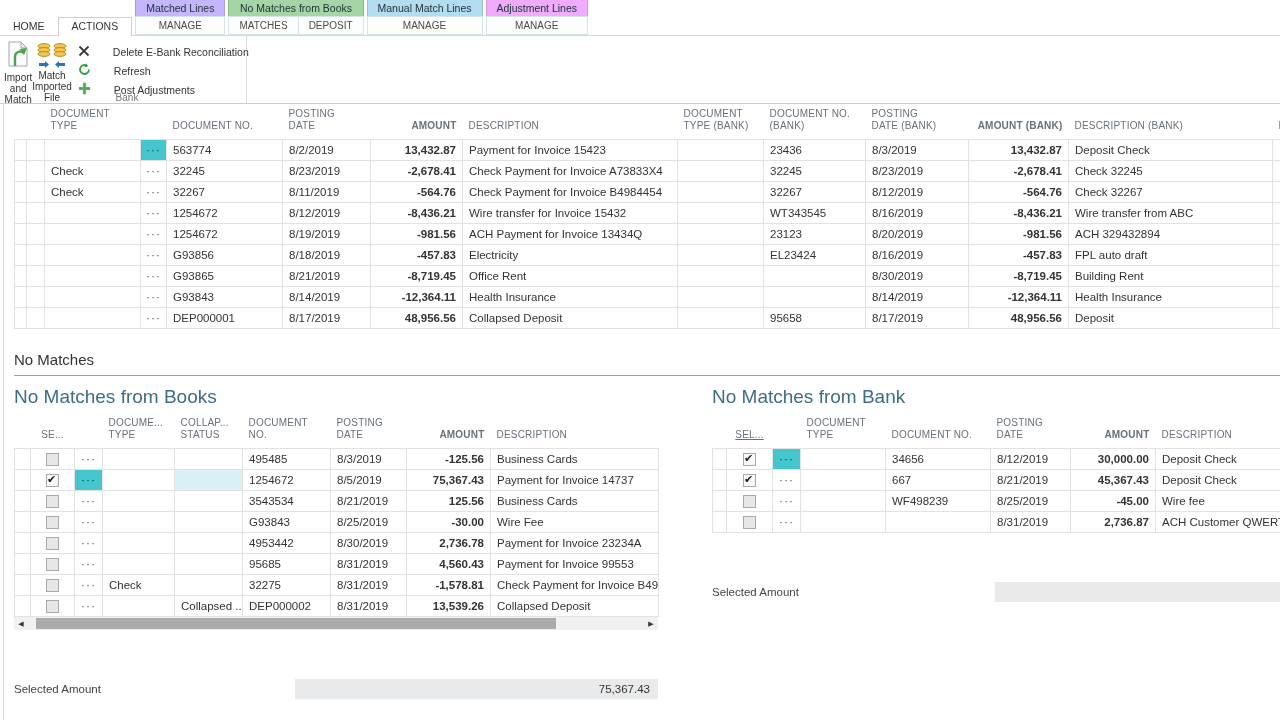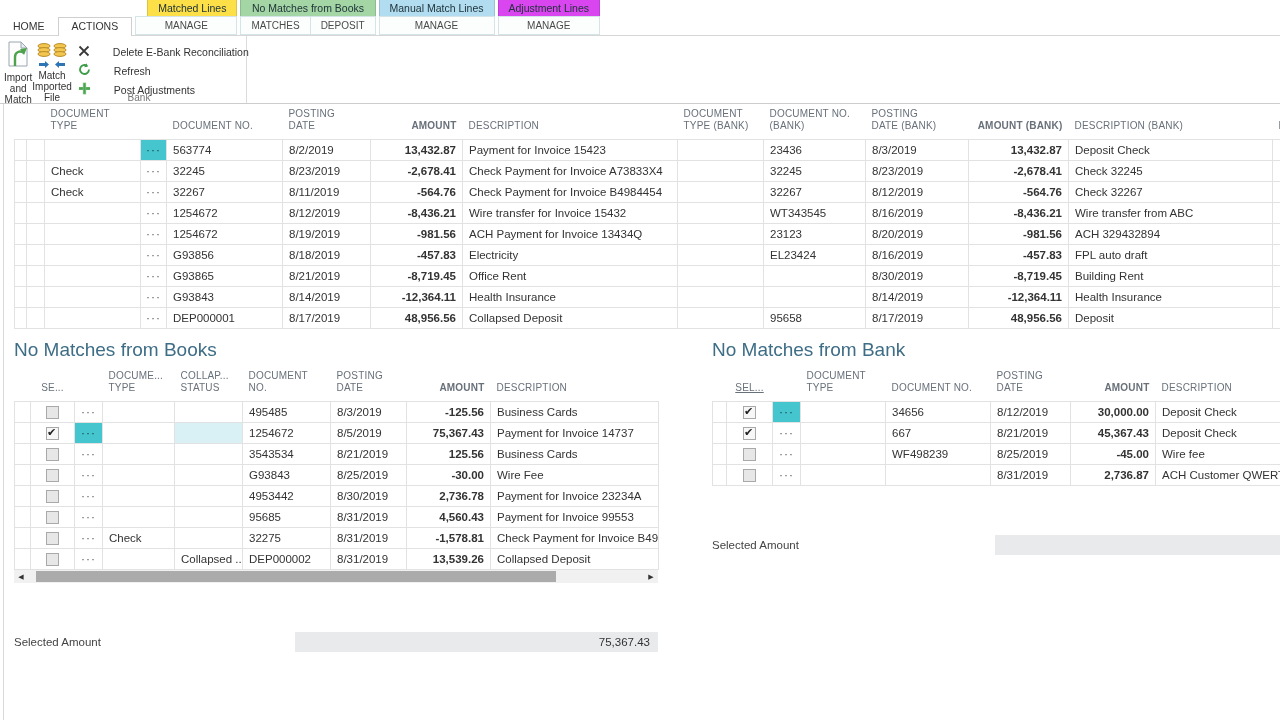--- a/index.html
+++ b/index.html
@@ -15,21 +15,21 @@
                     padding:0 10px;border:1px solid rgba(0,0,0,.12);border-bottom:none;}
   .tab-cells{display:flex;}
   .sub-tab{flex:1;height:17px;line-height:17px;text-align:center;font-size:10px;color:#4a4a4a;
            background:#fcfdfd;border:1px solid #d5e4e6;padding:0 10px;white-space:nowrap;}
   .sub-tab + .sub-tab{border-left:none;}
   
   .ribbon-panel{height:67px;border-top:1px solid #d6d6d6;border-bottom:1px solid #cccccc;
                 display:flex;background:#fff;}
   .ribbon-group{width:247px;height:100%;border-right:1px solid #dcdcdc;position:relative;
                 display:flex;box-sizing:border-box;padding:3px 0 0 4px;}
-  .group-label{position:absolute;bottom:0;left:16px;width:100%;text-align:center;font-size:10px;color:#777;}
+  .group-label{position:absolute;bottom:0;left:4px;width:100%;text-align:center;font-size:10px;color:#777;}
   .big-btn{width:56px;display:flex;flex-direction:column;align-items:center;text-align:center;
            font-size:10px;line-height:11px;color:#333;padding-top:1px;cursor:default;}
   .big-btn .ic{height:33px;display:flex;align-items:center;justify-content:center;}
   .menu-col{display:flex;flex-direction:column;padding-top:3px;margin-left:6px;}
   .menu-btn{display:flex;align-items:center;height:19px;font-size:10.5px;color:#333;gap:23px;cursor:default;white-space:nowrap;}
   
   .content{margin-left:3px;border-left:1px solid #d9d9d9;padding-left:10px;height:616px;
            box-sizing:border-box;overflow:hidden;}
   .page-title{margin:15px 0 0 2px;font-size:12px;font-weight:700;color:#1c3d52;letter-spacing:.4px;}
   .main-grid-wrap{overflow:hidden;width:1266px;margin-top:4px;}
@@ -66,40 +66,40 @@
          line-height:20px;padding:0 8px;box-sizing:border-box;color:#333;}
 </style>
 </head>
 <body>
 
 <div class="tab-strip">
   <div class="main-tab">HOME</div>
   <div class="main-tab active">ACTIONS</div>
   <div id="tab-groups" style="display:flex;align-items:flex-end;">
       <div class="tab-group">
-        <div class="tab-group-header" style="background: #fde047; margin-left: 12px;">Matched Lines</div>
+        <div class="tab-group-header" style="background: #c4b5fd;">Matched Lines</div>
         <div class="tab-cells">
           <div class="sub-tab">MANAGE</div>
         </div>
       </div>
       <div class="tab-group">
         <div class="tab-group-header" style="background: rgb(164, 213, 164);">No Matches from Books</div>
         <div class="tab-cells">
           <div class="sub-tab">MATCHES</div>
           <div class="sub-tab">DEPOSIT</div>
         </div>
       </div>
       <div class="tab-group">
         <div class="tab-group-header" style="background: rgb(178, 221, 240);">Manual Match Lines</div>
         <div class="tab-cells">
           <div class="sub-tab">MANAGE</div>
         </div>
       </div>
       <div class="tab-group">
-        <div class="tab-group-header" style="background: #d946ef;">Adjustment Lines</div>
+        <div class="tab-group-header" style="background: #f0abfc;">Adjustment Lines</div>
         <div class="tab-cells">
           <div class="sub-tab">MANAGE</div>
         </div>
       </div>
     </div>
 </div>
 
 <div class="ribbon-panel">
   <div class="ribbon-group">
     <div class="big-btn">
@@ -348,20 +348,21 @@
             <td>95658</td>
             <td>8/17/2019</td>
             <td class="num">48,956.56</td>
             <td>Deposit</td>
             <td></td>
           </tr>
         </tbody>
     </table>
   </div>
 
+  <div class="section-title">No Matches</div>
 
   <div class="panes">
 
     <div class="pane-books">
       <div class="pane-title">No Matches from Books</div>
       <table style="width:644px;">
         <colgroup>
           <col style="width:16px;">
             <col style="width:44px;">
             <col style="width:28px;">

